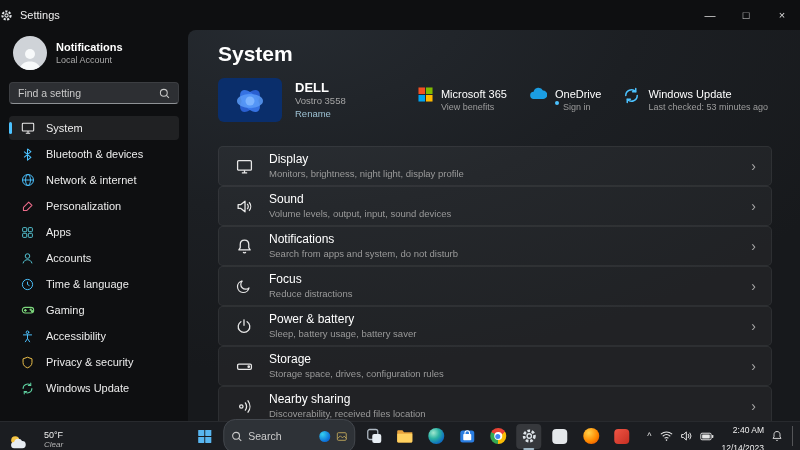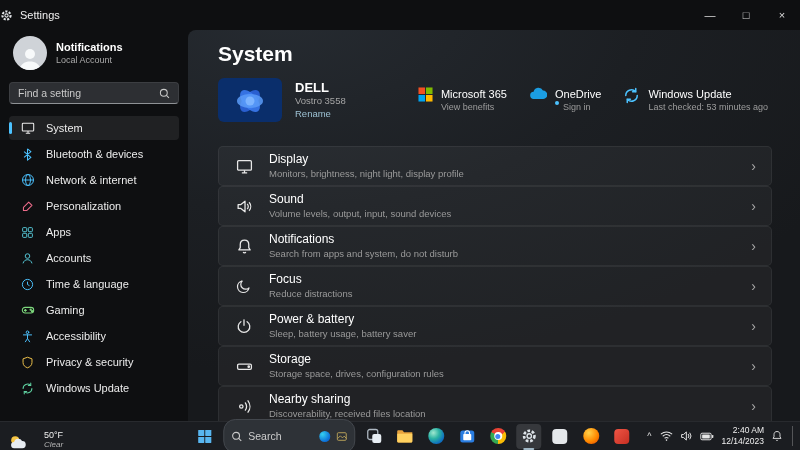--- a/index.html
+++ b/index.html
@@ -73,21 +73,21 @@
   .chrome-ico { width:16px; height:16px; border-radius:50%; background:conic-gradient(from -60deg, #ea4335 0 120deg, #fbbc05 120deg 240deg, #34a853 240deg 360deg); position:relative; }
   .chrome-ico::before { content:""; position:absolute; inset:4px; border-radius:50%; background:#fff; }
   .chrome-ico::after { content:""; position:absolute; inset:5.5px; border-radius:50%; background:#4285f4; }
   .edge-ico { width:16px; height:16px; border-radius:50%; background:radial-gradient(circle at 32% 30%, #9fe8cf, #2bb3a3 38%, #0e6fc0 72%, #0a4f96); }
   .app-white { width:15px; height:15px; border-radius:4px; background:#e4e7ea; }
   .app-orange { width:16px; height:16px; border-radius:50%; background:radial-gradient(circle at 35% 30%, #ffd24a, #ff8a00 55%, #e24300); }
   .app-red { width:15px; height:15px; border-radius:4px; background:linear-gradient(135deg, #f05545, #c62f22); }
   .tb-right { position:absolute; right:5px; top:0; bottom:0; display:flex; align-items:center; gap:7px; }
   .tray-chevron { font-size:9px; color:#e0e0e0; padding:0 2px; }
   .clock { text-align:right; line-height:1.3; }
-  .clock-time, .clock-date { font-size:8.5px; color:#f0f0f0; }
+  .clock-time, .clock-date { font-size:8.5px; color:#f0f0f0;margin-top:7px; }
   .show-desktop { width:3px; height:20px; border-left:1px solid rgba(255,255,255,0.25); margin-left:2px; }
 </style>
 </head>
 <body>
 
 <div class="titlebar">
   <div class="titlebar-left">
     <span>
       <svg width="13" height="13" viewBox="0 0 16 16">
           <circle cx="8" cy="8" r="5" fill="none" stroke="#e3e6e9" stroke-width="2.6" stroke-dasharray="2.6 1.7"></circle>

